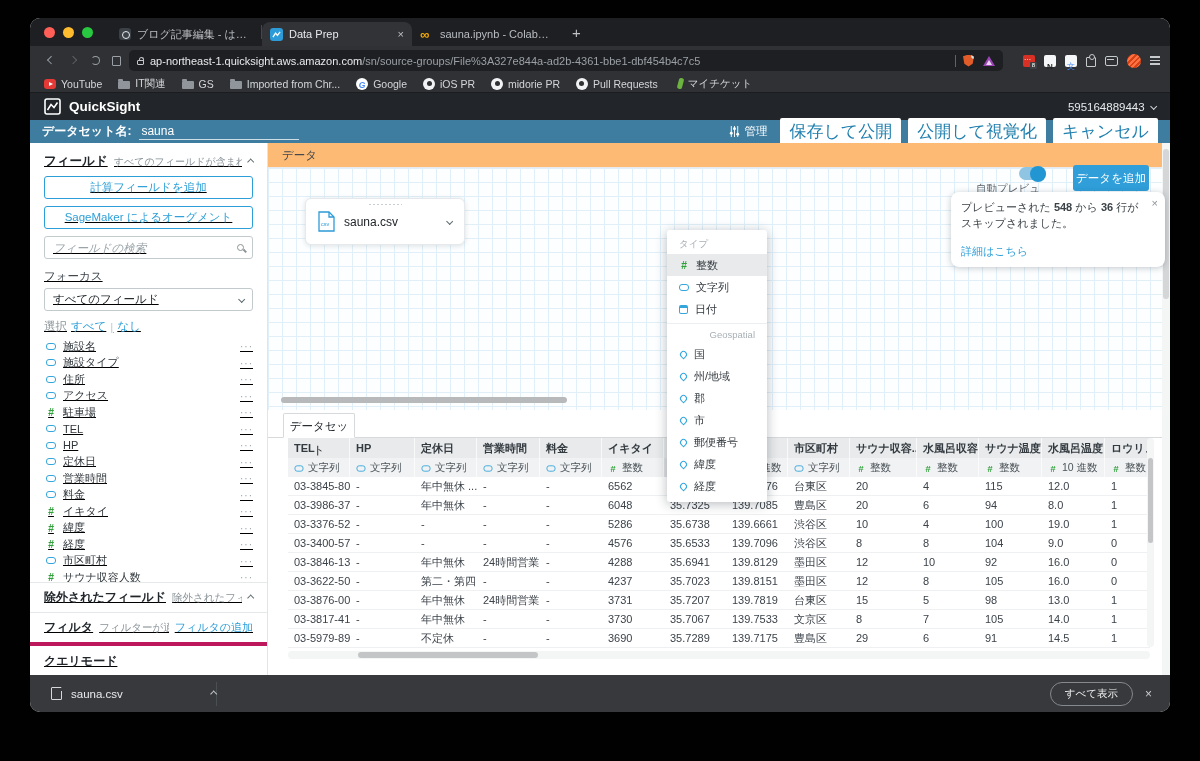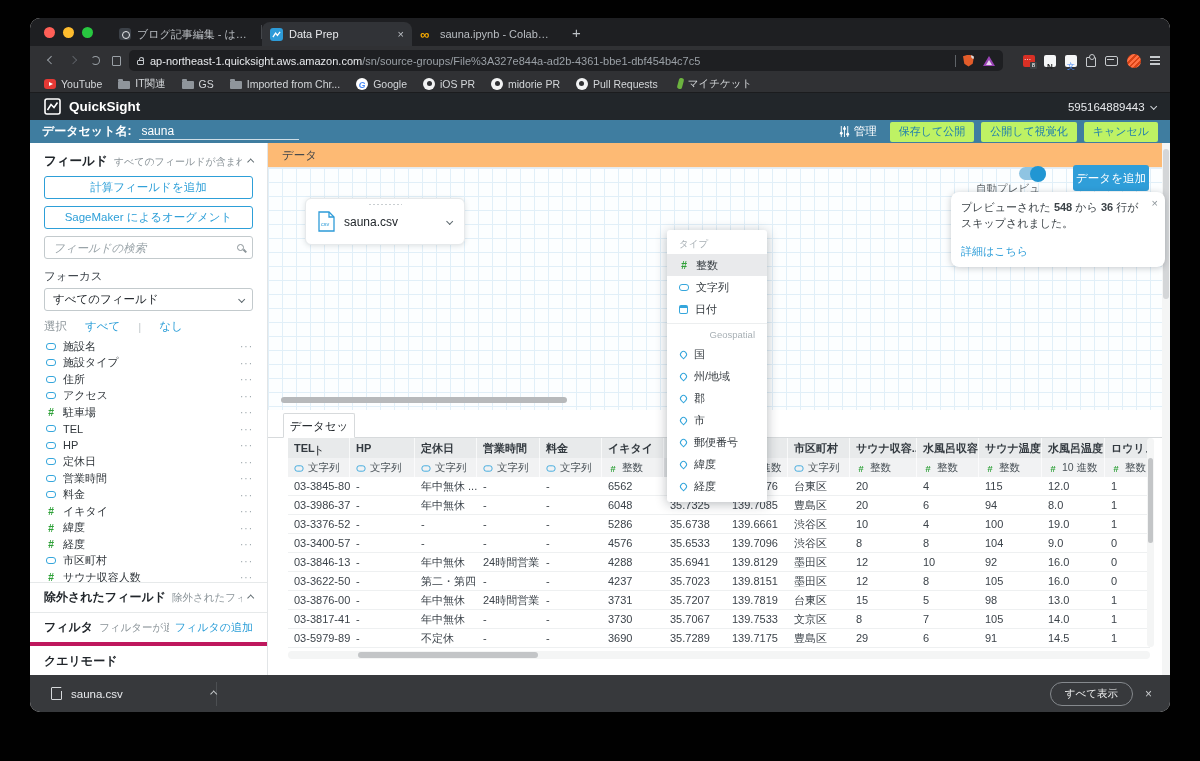--- a/index.html
+++ b/index.html
@@ -73,41 +73,41 @@
 
   
   .qs-header { height:27px; background:#22262a; display:flex; align-items:center; padding:0 14px; color:#fff; }
   .qs-brand { font-size:13.5px; font-weight:bold; margin-left:8px; }
   .qs-account { margin-left:auto; font-size:11.5px; color:#e8eaed; display:flex; align-items:center; gap:6px; }
   .qs-sub { height:23px; background:#3f7da0; display:flex; align-items:center; padding:0 12px; color:#fff; font-size:12px; }
   .ds-label{font-weight:bold;margin-right:8px}
   .ds-input{background:transparent;border:none;border-bottom:1px solid rgba(255,255,255,.75);color:#fff;font-size:12px;width:160px;padding:0 2px 1px;font-family:inherit}
   .qs-sub .right{margin-left:auto;display:flex;align-items:center;gap:7px}
   .manage{display:flex;align-items:center;gap:4px;font-size:11.5px;margin-right:6px}
-  .qs-btn{background:#bef264;color:#1f7fae;border:none;font-size:11px;padding:2.5px 9px;border-radius:2px;font-family:inherit}
+  .qs-btn{background:#ffffff;color:#1f7fae;border:none;font-size:17px;padding:2.5px 9px;border-radius:2px;font-family:inherit}
 
   
-  .content { position:relative; height:532px; display:flex; background:#fff; }
+  .content { position:relative; height:532px; display:flex; background:#fff;text-decoration:underline; }
 
   .sidebar { width:238px; border-right:1px solid #e2e5e7; padding:8px 0 0; overflow:hidden; flex:none; }
   .sb-sec { padding:0 14px; }
   .sb-head { display:flex; align-items:center; gap:6px; padding:2px 14px 6px; }
   .sb-title { font-size:12.5px; font-weight:bold; color:#21262b; white-space:nowrap; }
   .sb-sub { font-size:10px; color:#8a9398; flex:1; white-space:nowrap; overflow:hidden; }
   .chev-s{border:solid #5f6a70;border-width:0 1.4px 1.4px 0;padding:2.2px;display:inline-block;flex:none}
   .chev-s.up{transform:rotate(-135deg)} .chev-s.down{transform:rotate(45deg)}
   .ol-btn { display:block; width:100%; height:23px; border:1px solid #2d9fd8; border-radius:3px; background:#fff; color:#2d9fd8; font-size:11.5px; margin-bottom:7px; font-family:inherit; }
   .search { height:23px; border:1px solid #c3cacd; border-radius:3px; display:flex; align-items:center; padding:0 8px; margin-top:2px; }
   .search input{border:none;outline:none;flex:1;font-size:11.5px;font-style:italic;color:#3c434a;font-family:inherit;min-width:0}
   .search input::placeholder{color:#9aa4a9}
   .mag{width:7px;height:7px;border:1.5px solid #8a9398;border-radius:50%;position:relative;flex:none}
   .mag::after{content:"";position:absolute;width:4px;height:1.5px;background:#8a9398;transform:rotate(45deg);right:-3.5px;bottom:-1.5px}
   .lbl { font-size:11.5px; color:#3c434a; margin:10px 0 4px; }
   .selbox { height:23px; border:1px solid #c3cacd; border-radius:3px; display:flex; align-items:center; padding:0 8px; font-size:11.5px; color:#21262b; justify-content:space-between; }
-  .selrow { display:flex; gap:18px; font-size:11.5px; margin:8px 0 4px; align-items:center; }
+  .selrow { display:flex; gap:4px; font-size:11.5px; margin:8px 0 4px; align-items:center; }
   .selrow .g{color:#8a9398} .selrow a{color:#2d9fd8;text-decoration:none} .selrow .bar{color:#c3cacd}
   .flist { height:244px; overflow:hidden; }
   .frow { display:flex; align-items:center; height:16.5px; padding:0 14px 0 16px; font-size:11px; color:#2f353a; }
   .frow .fname{flex:1;white-space:nowrap;overflow:hidden}
   .fdots::before{content:"···";color:#9aa4a9;font-size:10px;letter-spacing:1px}
   .t-ico{display:inline-block;margin-right:7px;flex:none;vertical-align:middle}
   .t-ico[data-type="string"]{width:10px;height:7px;border:1.5px solid #35a6dc;border-radius:3px}
   .t-ico[data-type="int"]{width:10px;text-align:center}
   .t-ico[data-type="int"]::before{content:"#";color:#2fa139;font-weight:bold;font-size:10.5px}
   .t-ico[data-type="date"]{width:9px;height:9px;border:1.5px solid #35a6dc;border-top-width:3px;border-radius:2px}

